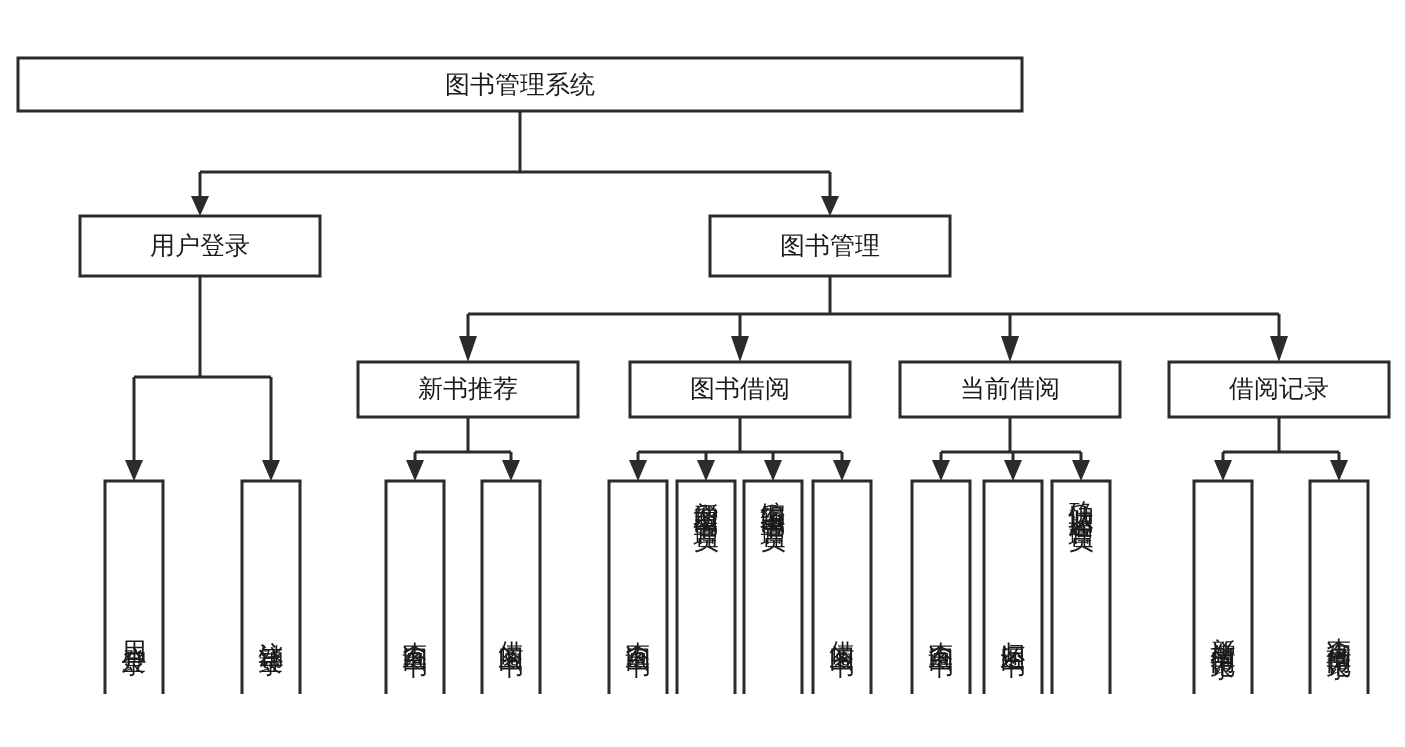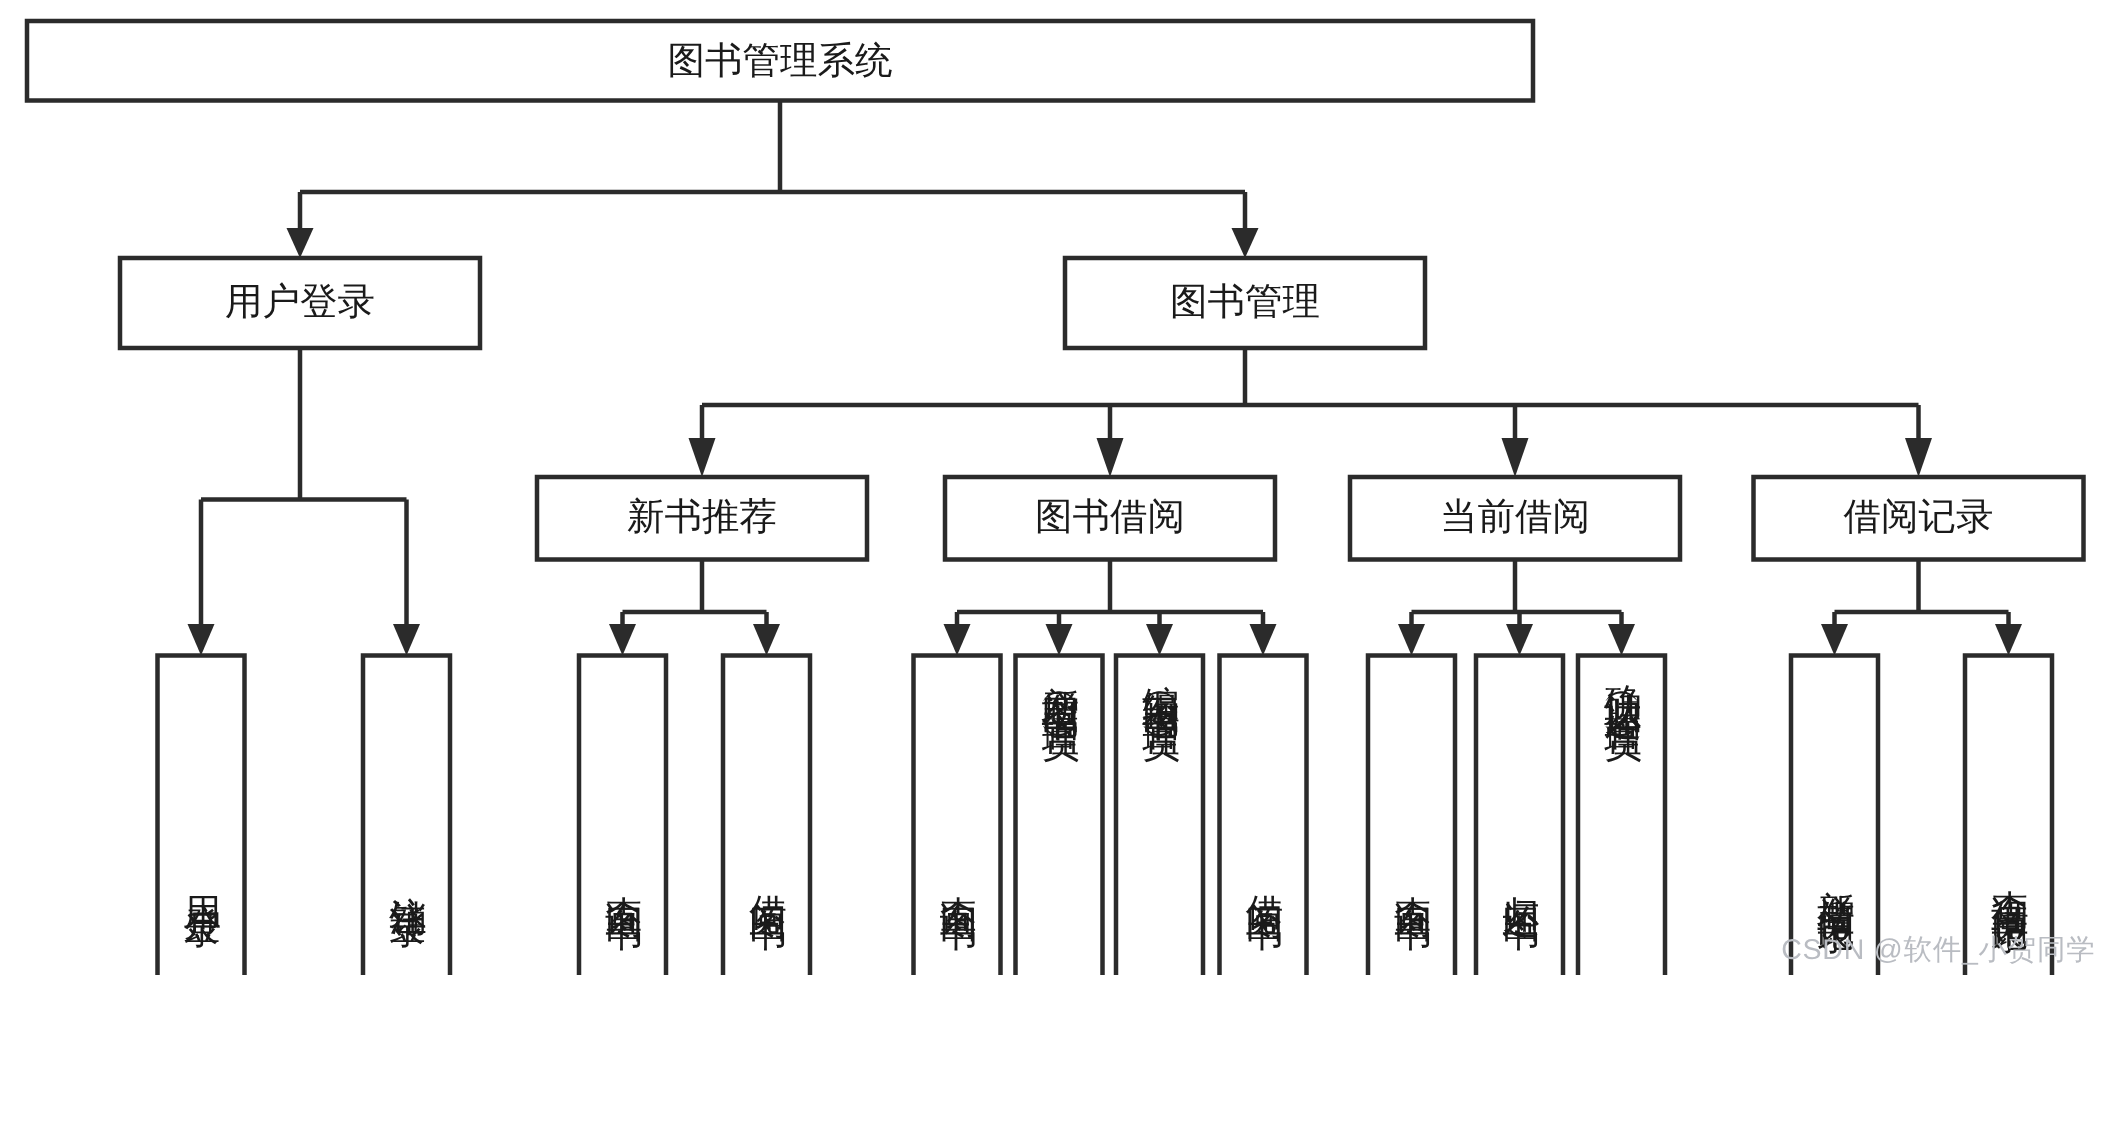--- a/index.html
+++ b/index.html
@@ -9,20 +9,21 @@
   }
   body {
     font-family: "Liberation Sans", "DejaVu Sans", sans-serif;
   }
   #diagram-root {
     position: relative;
     width: 1405px;
     height: 650px;
     background: #ffffff;
     overflow: hidden;
+    margin-top: 44px;
   }
   svg.diagram-canvas {
     position: absolute;
     left: 0;
     top: 0;
     width: 1405px;
     height: 747px;
     display: block;
   }
   .node-box {
@@ -225,14 +226,13 @@
   <div class="node-label-v-wrap" style="left:1052px; top:437px; width:58px; height:296px; align-items:flex-start;">
     <div class="node-label-v">确认归还（管理员）</div>
   </div>
   <div class="node-label-v-wrap" style="left:1194px; top:437px; width:58px; height:296px;">
     <div class="node-label-v">新增借阅记录</div>
   </div>
   <div class="node-label-v-wrap" style="left:1310px; top:437px; width:58px; height:296px;">
     <div class="node-label-v">查询借阅记录</div>
   </div>
 
-  <div class="watermark">CSDN @软件_小贺同学</div>
 </div>
 
 </body></html>

